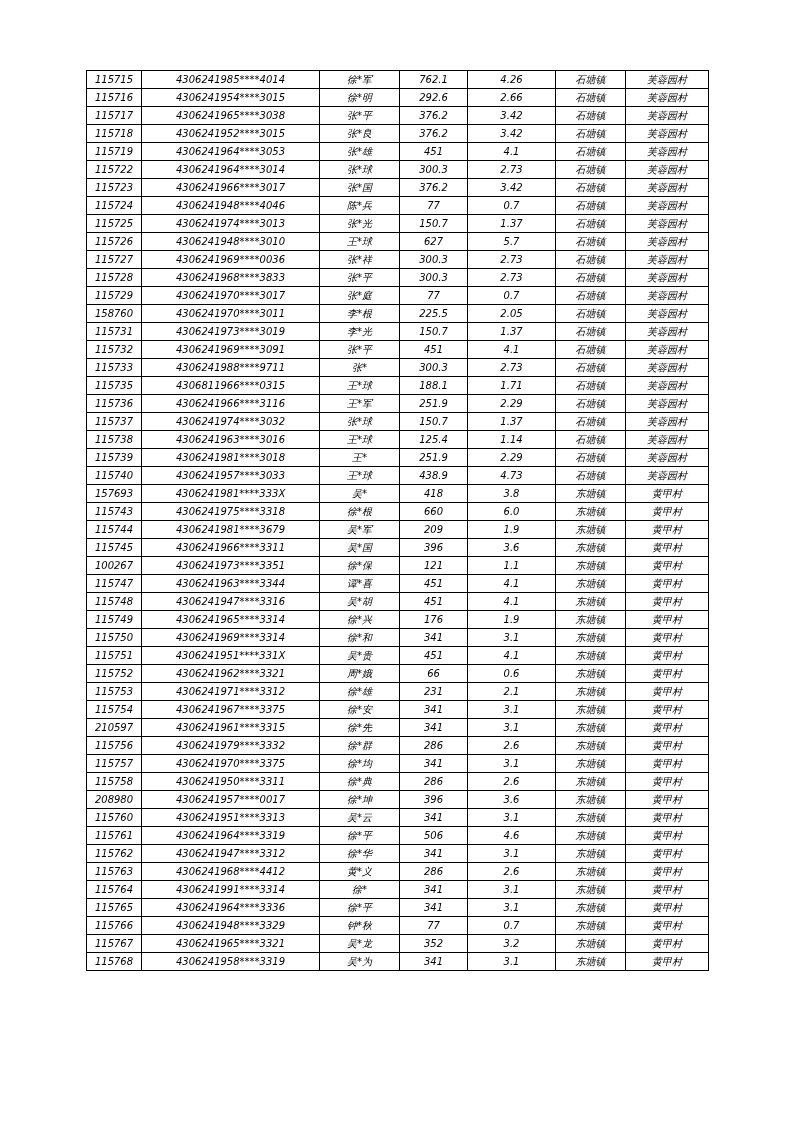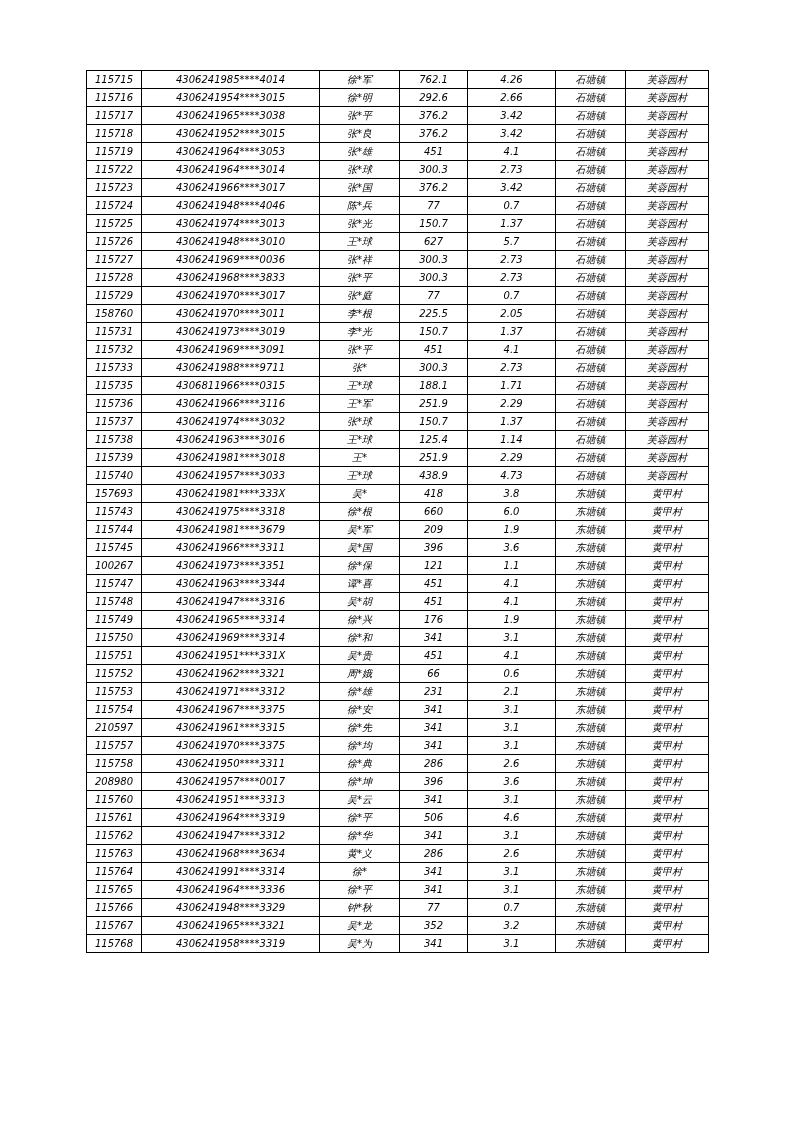--- a/index.html
+++ b/index.html
@@ -380,20 +380,29 @@
         <tr>
           <td>210597</td>
           <td>4306241961****3315</td>
           <td>徐*先</td>
           <td>341</td>
           <td>3.1</td>
           <td>东塘镇</td>
           <td>黄甲村</td>
         </tr>
         <tr>
+          <td>115756</td>
+          <td>4306241979****3332</td>
+          <td>徐*群</td>
+          <td>286</td>
+          <td>2.6</td>
+          <td>东塘镇</td>
+          <td>黄甲村</td>
+        </tr>
+        <tr>
           <td>115757</td>
           <td>4306241970****3375</td>
           <td>徐*均</td>
           <td>341</td>
           <td>3.1</td>
           <td>东塘镇</td>
           <td>黄甲村</td>
         </tr>
         <tr>
           <td>115758</td>
@@ -435,21 +444,21 @@
           <td>115762</td>
           <td>4306241947****3312</td>
           <td>徐*华</td>
           <td>341</td>
           <td>3.1</td>
           <td>东塘镇</td>
           <td>黄甲村</td>
         </tr>
         <tr>
           <td>115763</td>
-          <td>4306241968****3634</td>
+          <td>4306241968****4412</td>
           <td>黄*义</td>
           <td>286</td>
           <td>2.6</td>
           <td>东塘镇</td>
           <td>黄甲村</td>
         </tr>
         <tr>
           <td>115764</td>
           <td>4306241991****3314</td>
           <td>徐*</td>

